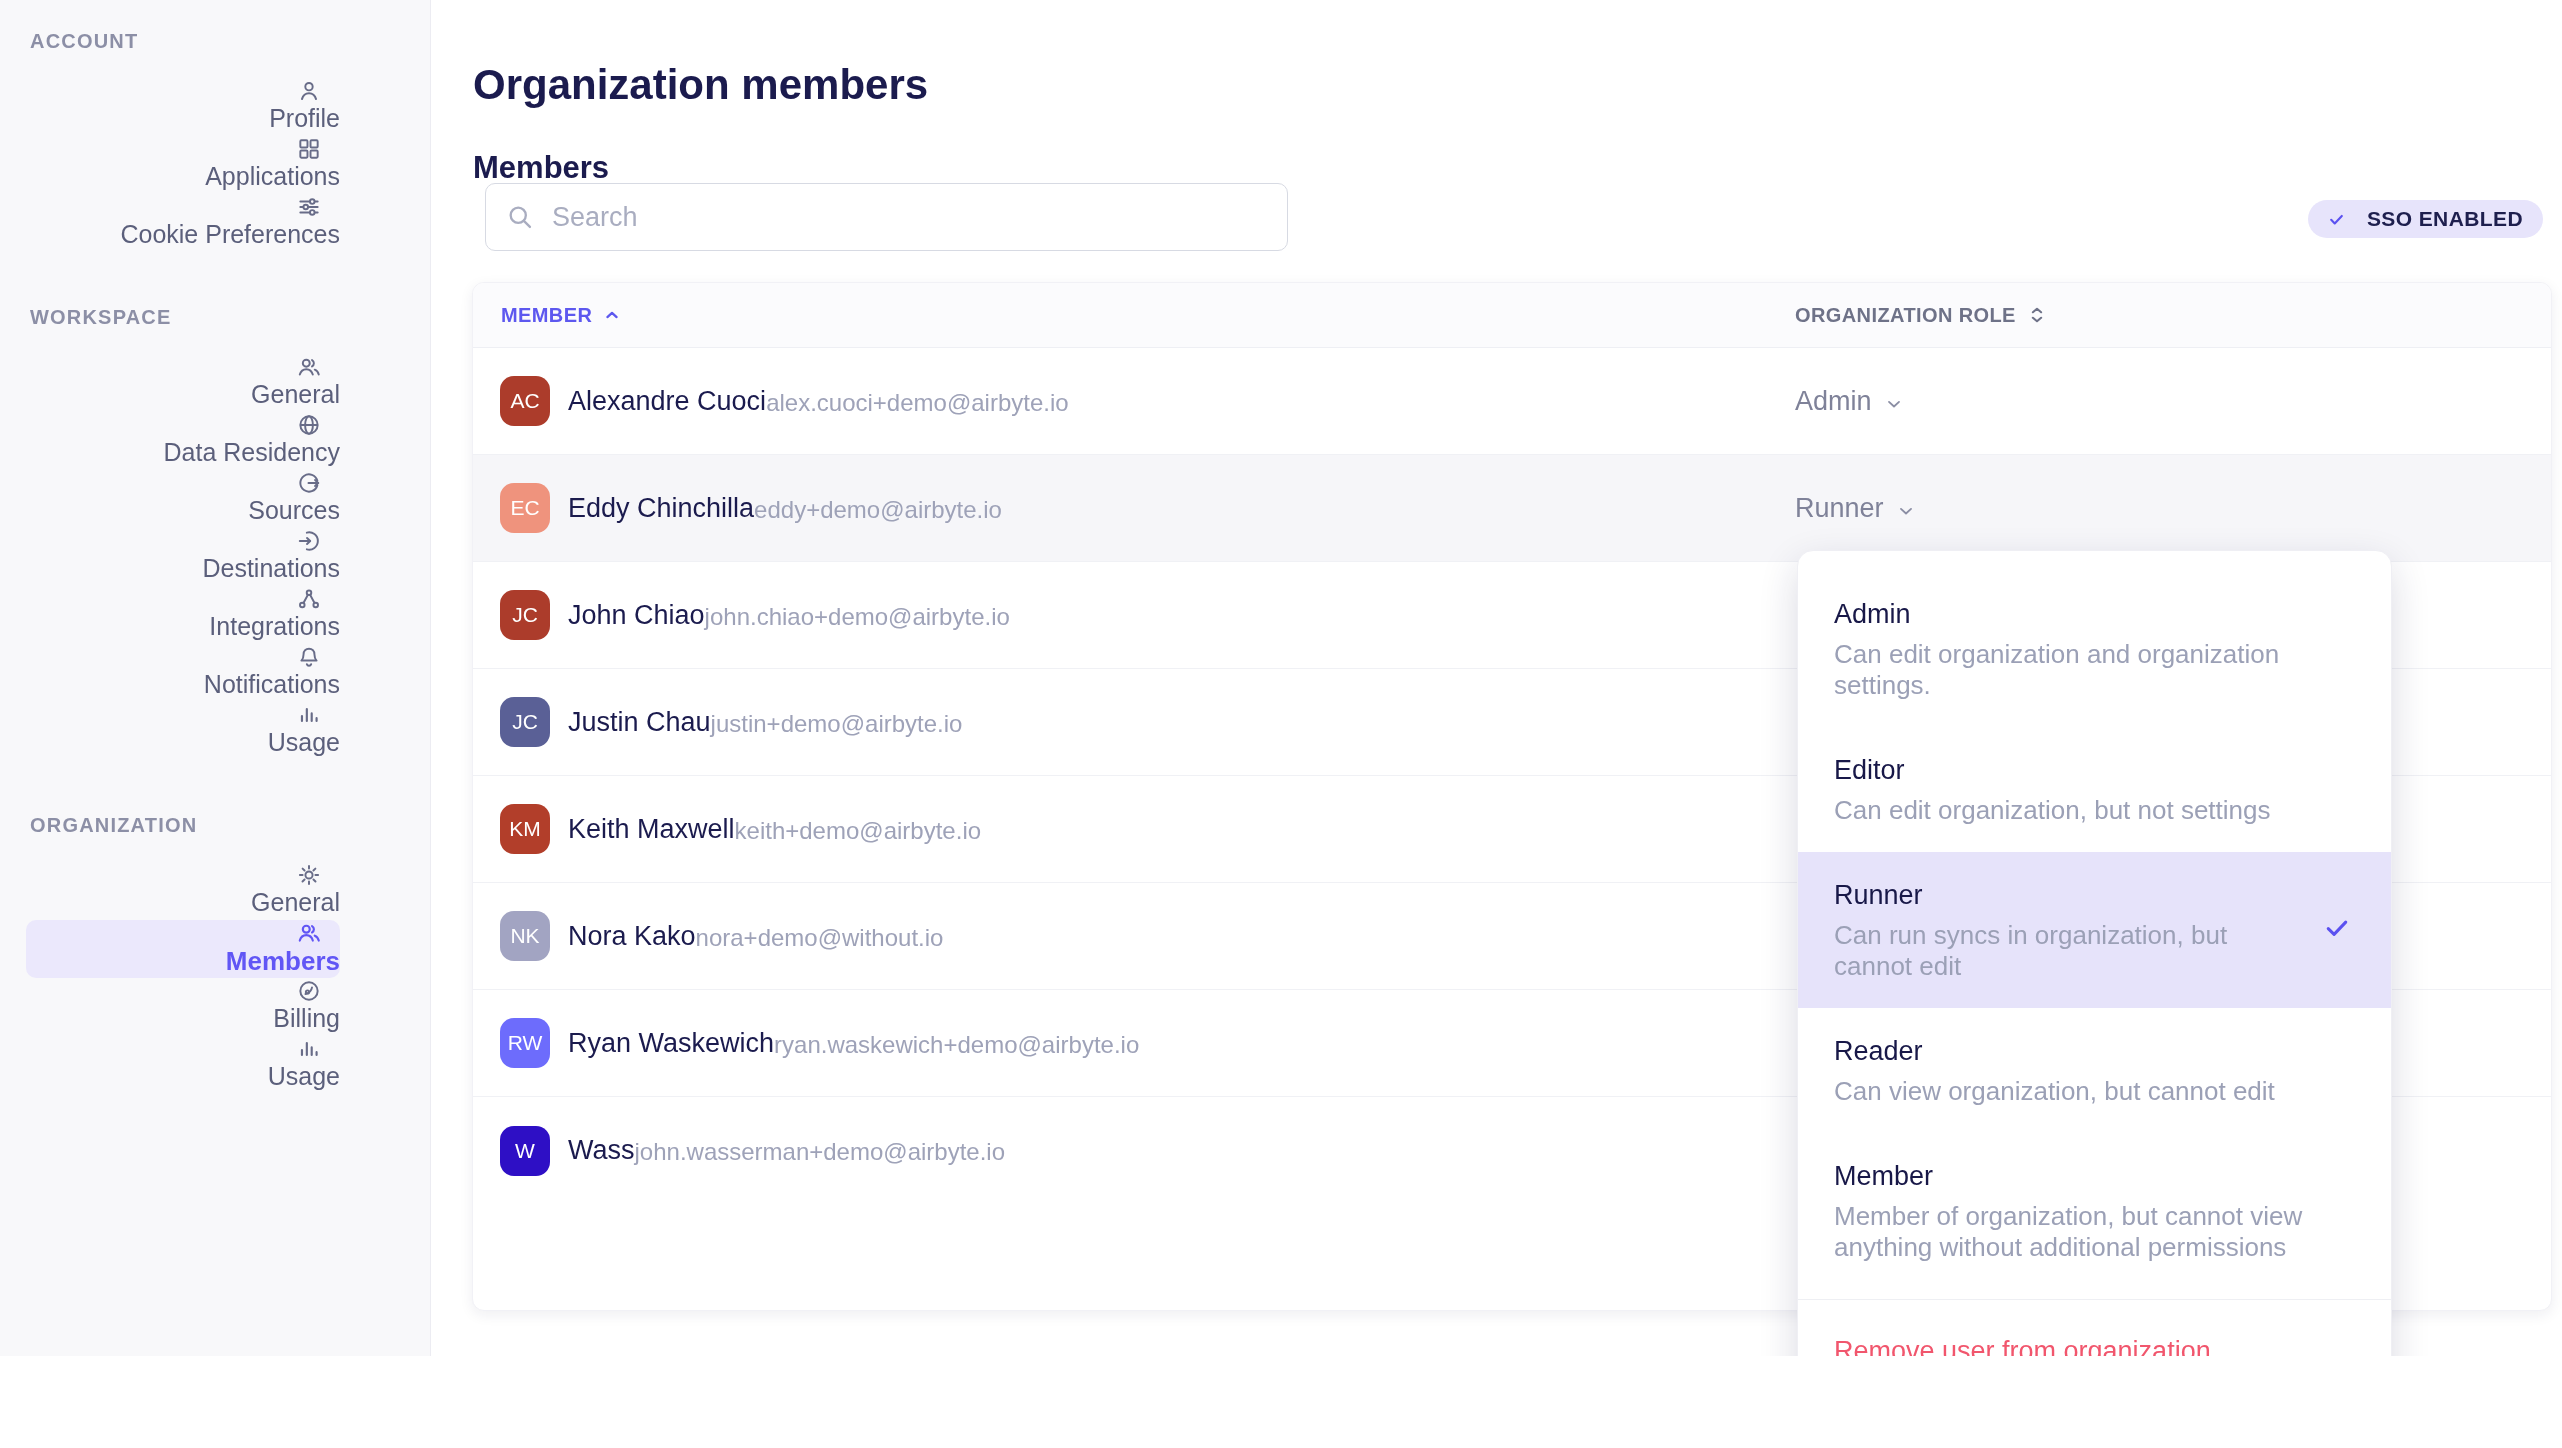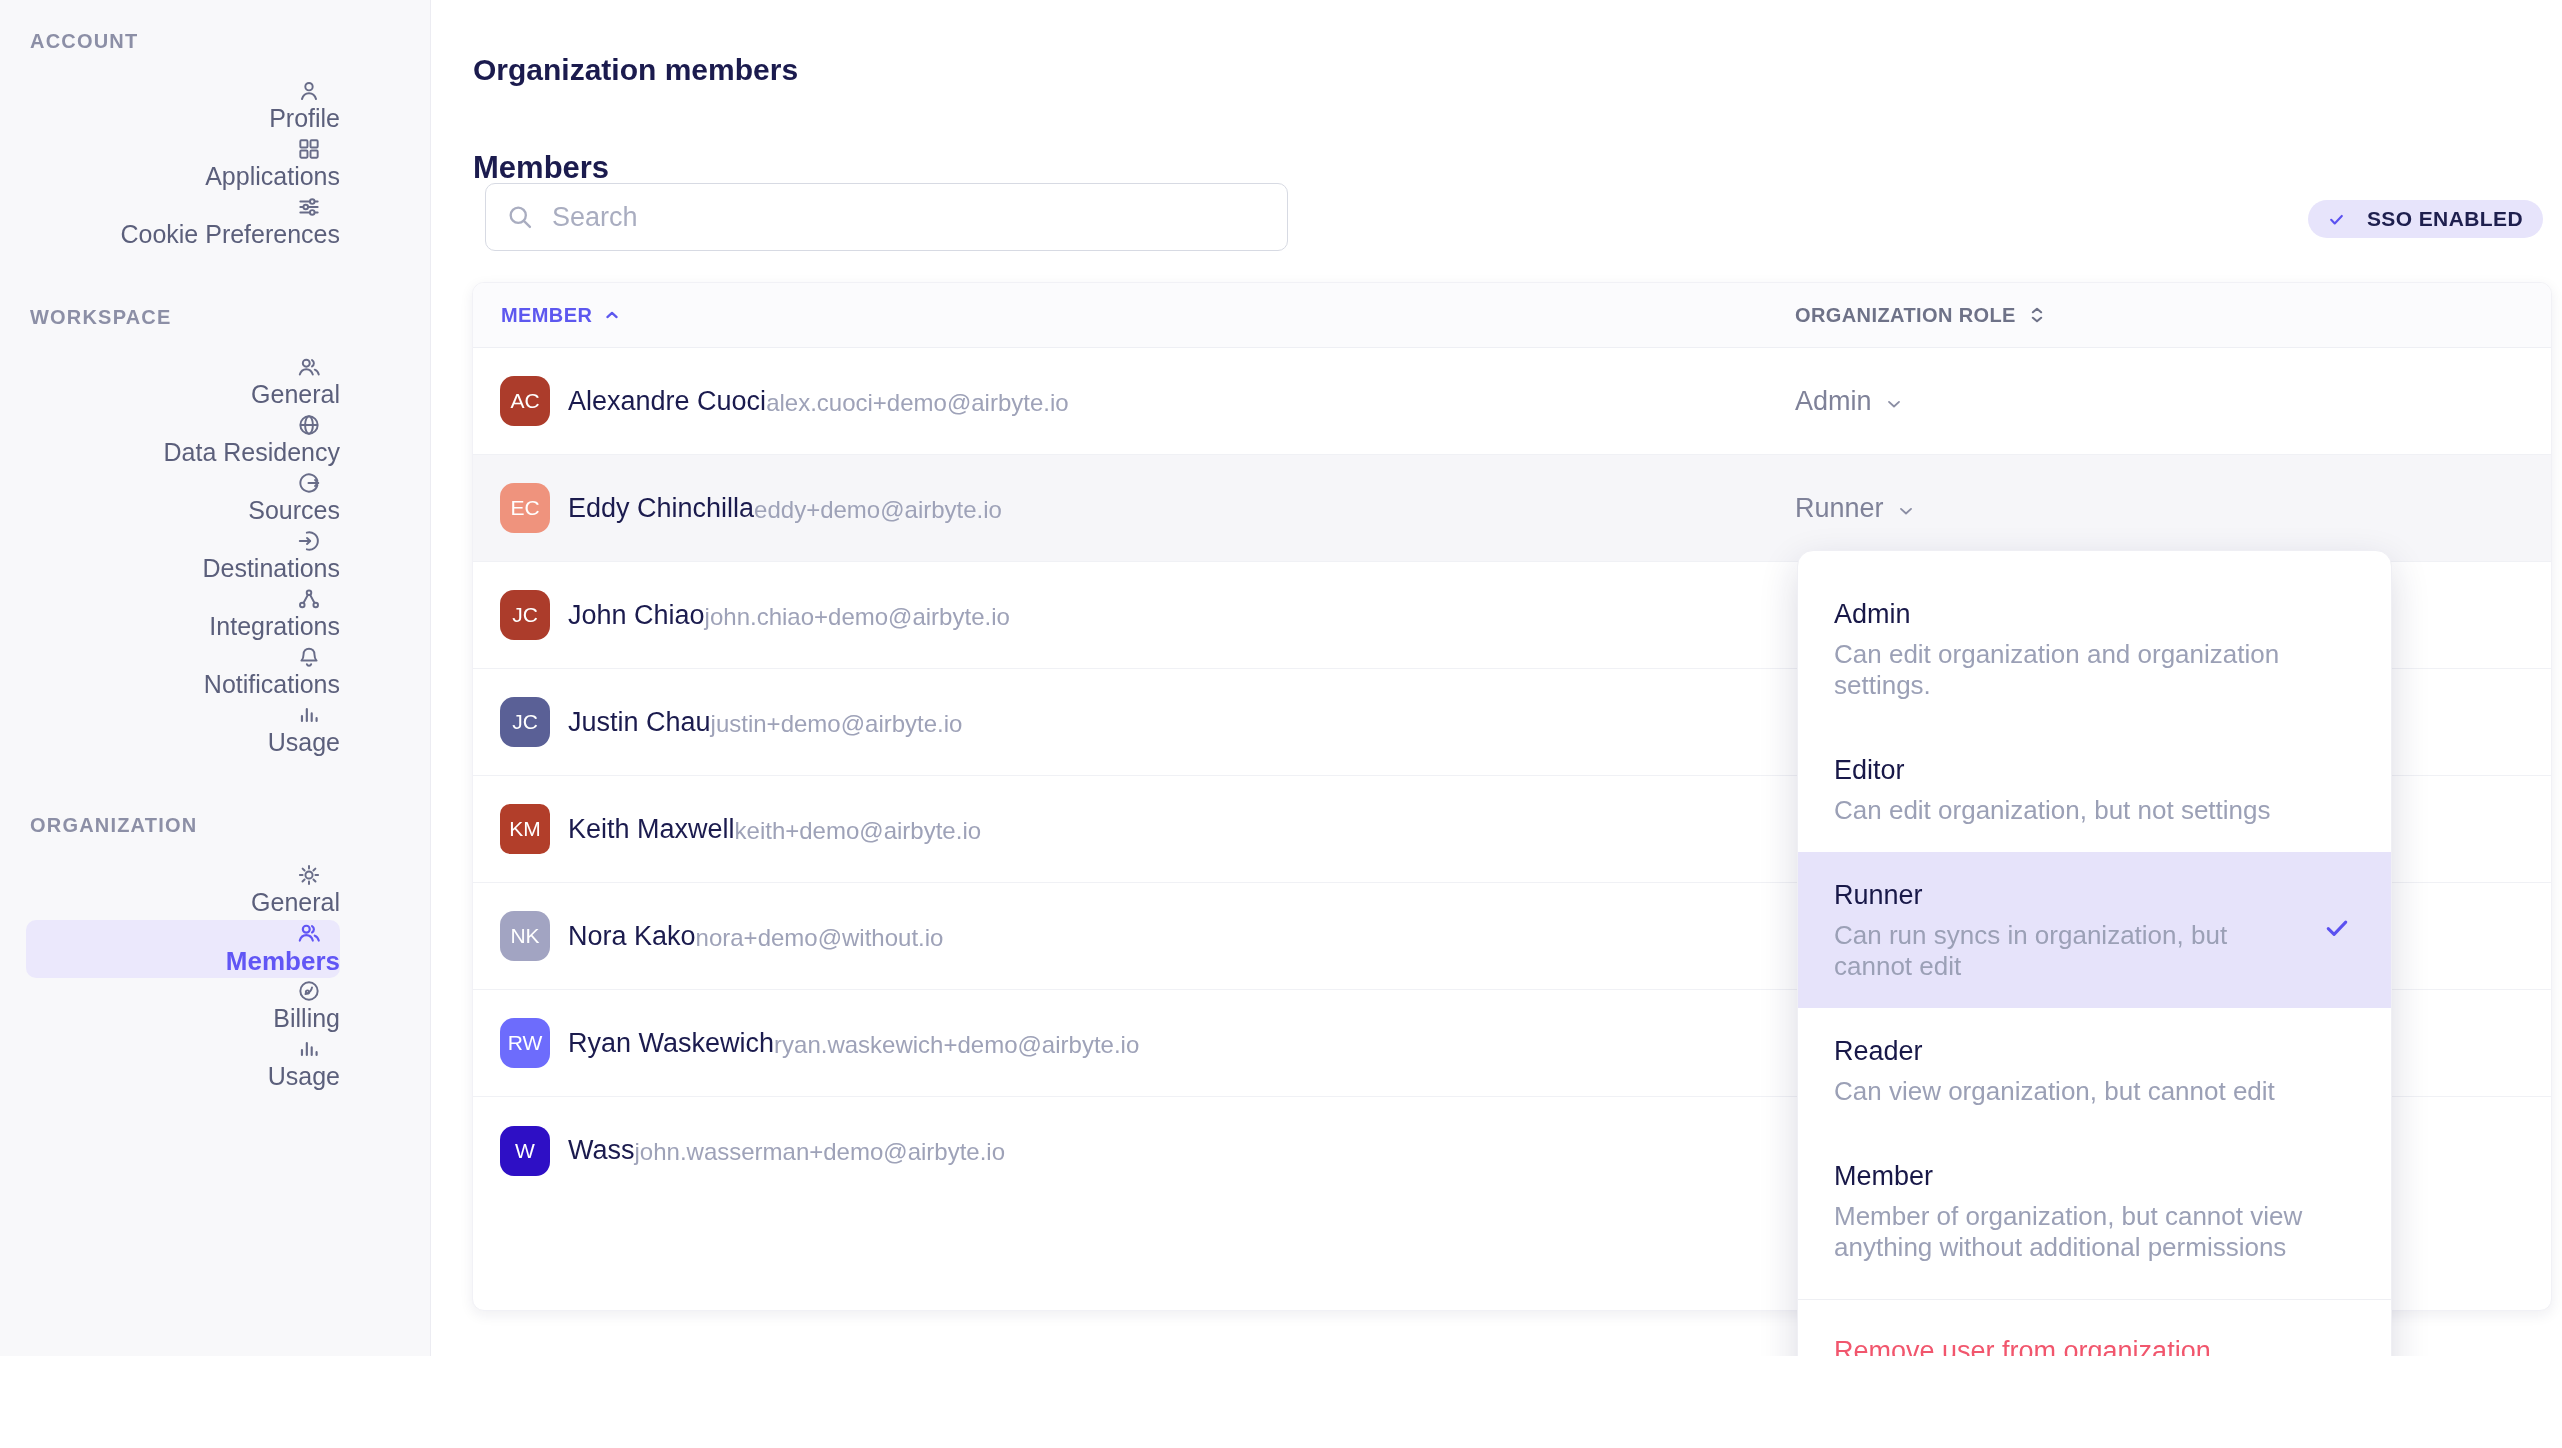--- a/index.html
+++ b/index.html
@@ -22,21 +22,21 @@
   .side-item{
     display:flex;align-items:flex-end;height:58px;width:314px;
     padding-left:18px;box-sizing:border-box;border-radius:10px;
     color:#5b5f7b;font-size:25px;cursor:pointer;flex-direction:column;
   }
   .side-item .icn{display:flex;align-items:center;justify-content:center;width:26px;height:26px;margin-right:18px;color:#686c88;}
   .side-item.active{background:#ebe8fc;color:#6156f5;font-weight:700;font-size:26px;}
   .side-item.active .icn{color:#6156f5;}
   
   .main{position:absolute;left:431px;top:0;right:0;bottom:0;background:#ffffff;}
-  .page-title{position:absolute;left:42px;top:33px;font-size:30px;font-weight:700;color:#1b1b4e;}
+  .page-title{position:absolute;left:42px;top:33px;font-size:42px;font-weight:700;color:#1b1b4e;}
   .section-title{position:absolute;left:42px;top:124px;font-size:31px;font-weight:700;color:#1b1b4e;}
   .searchbox{
     position:absolute;left:54px;top:183px;width:803px;height:68px;box-sizing:border-box;
     border:1.5px solid #d7dae3;border-radius:10px;background:#fff;
     display:flex;align-items:center;padding:0 20px;
   }
   .searchbox input{
     border:none;outline:none;flex:1;font-size:27px;color:#1b1b4e;margin-left:16px;
     font-family:"Liberation Sans","DejaVu Sans",sans-serif;background:transparent;
   }
@@ -347,21 +347,21 @@
 
       <div class="trow">
         <span class="avatar" style="background-color: rgb(90, 96, 150);">JC</span>
         <span class="who">
             <span class="name">Justin Chau</span>
             <span class="email">justin+demo@airbyte.io</span>
           </span>
       </div>
 
       <div class="trow">
-        <span class="avatar" style="background-color: rgb(178, 62, 42); border-radius: 10px;">KM</span>
+        <span class="avatar" style="background-color: rgb(178, 62, 42);">KM</span>
         <span class="who">
             <span class="name">Keith Maxwell</span>
             <span class="email">keith+demo@airbyte.io</span>
           </span>
       </div>
 
       <div class="trow">
         <span class="avatar" style="background-color: rgb(162, 164, 194);">NK</span>
         <span class="who">
             <span class="name">Nora Kako</span>

